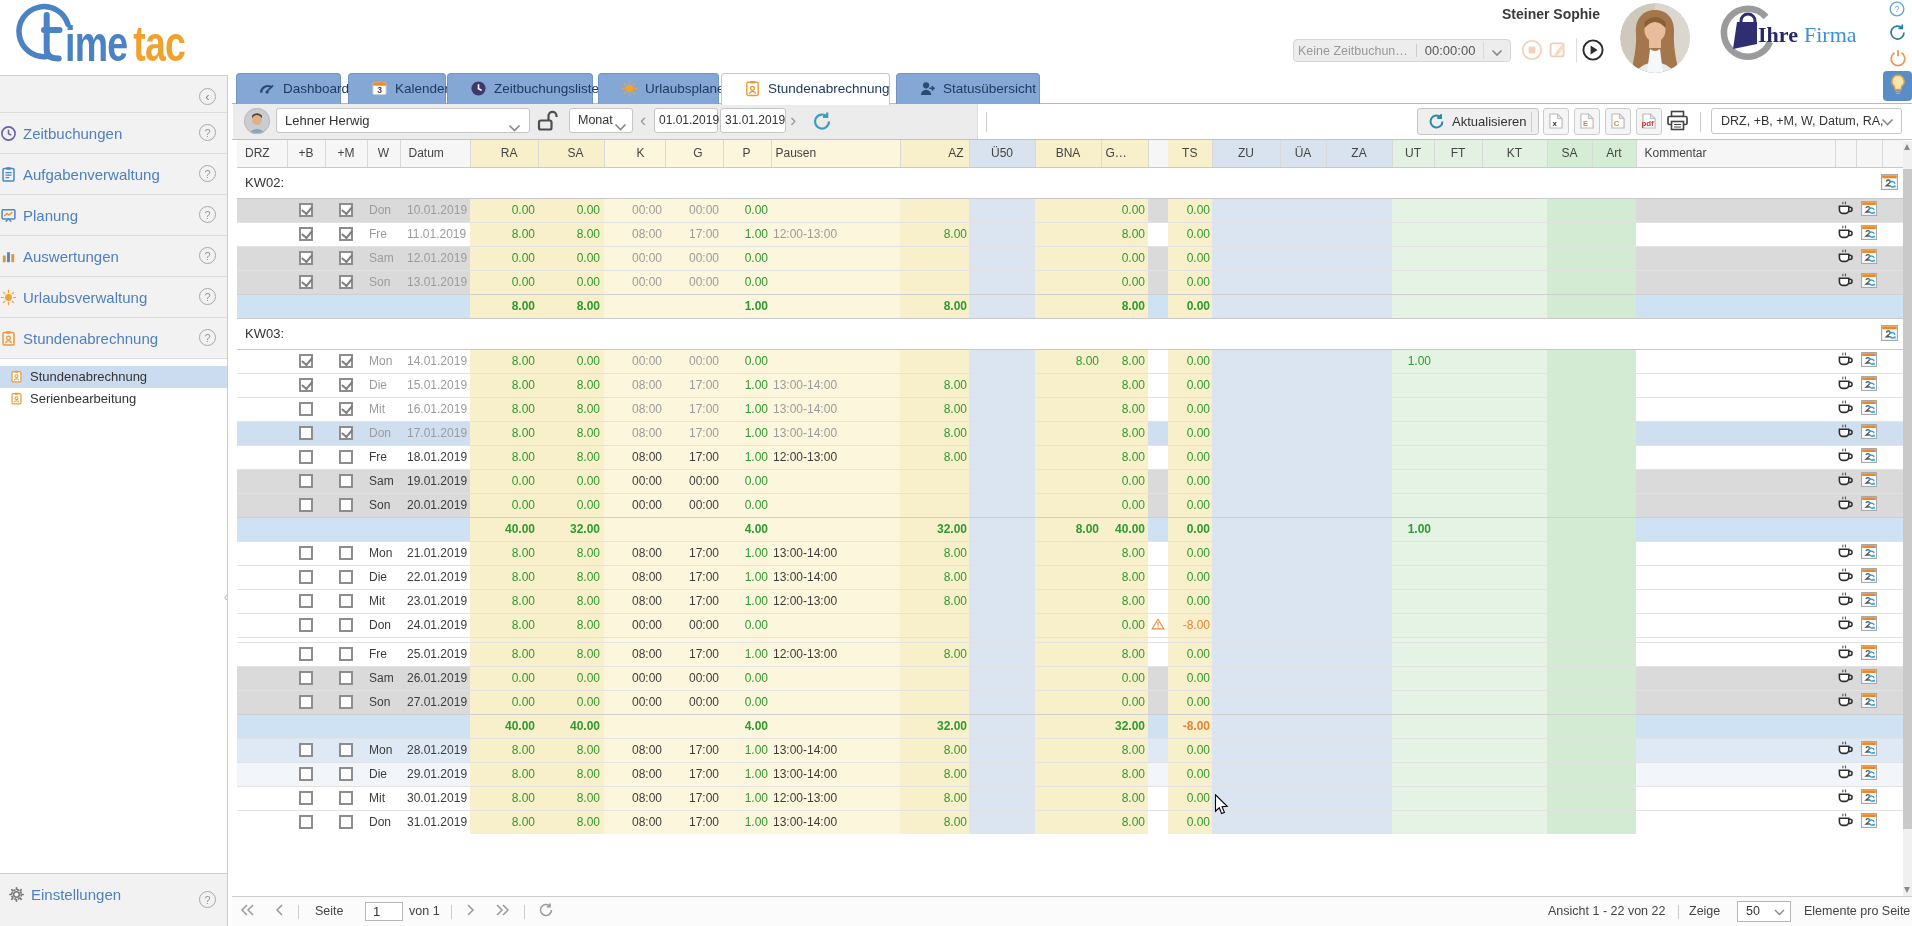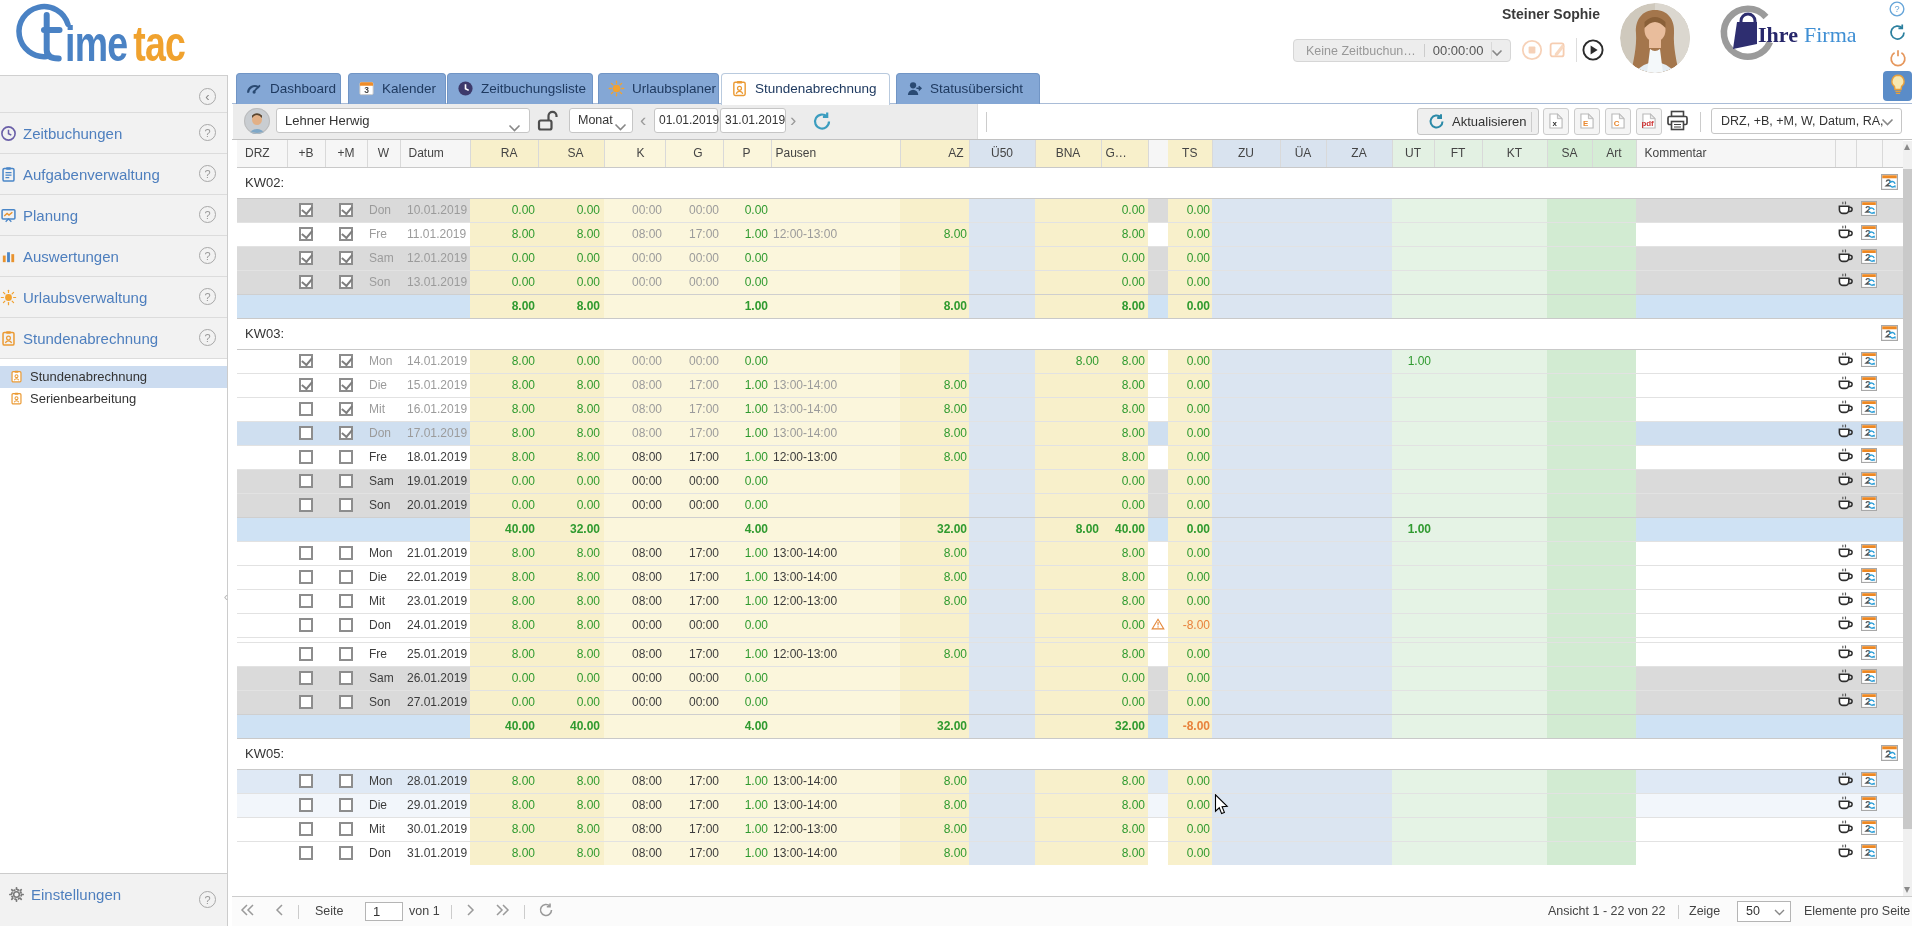--- a/index.html
+++ b/index.html
@@ -14,36 +14,36 @@
 .sitem{height:22px;line-height:22px;padding-left:10px;font-size:13px;color:#333;white-space:nowrap}
 .sitem.sel{background:#ccdcf0}
 .si{width:13px;height:13px;vertical-align:-2px;margin-right:7px}
 #einst{position:absolute;bottom:0;left:0;right:0;height:53px;line-height:41px;border-top:1px solid #ccc;background:#f2f2f2;padding-left:8px}
 #sidehandle{position:absolute;right:-1px;top:513px;color:#bbb;font-size:13px}
 #logo{position:absolute;left:8px;top:1px}
 
 #uname{position:absolute;right:312px;top:6px;font-size:14px;font-weight:bold;color:#3a3a3a}
 #avatarw{position:absolute;left:1620px;top:3px;width:70px;height:70px;border-radius:50%;overflow:hidden}
 #firma{position:absolute;left:1716px;top:2px}
-#timerbox{position:absolute;left:1293px;top:39px;width:218px;height:23px;background:#ededed;border:1px solid #d6d6d6;border-radius:4px;font-size:13px;line-height:21px;padding-left:12px;white-space:nowrap;overflow:hidden}
+#timerbox{position:absolute;left:1293px;top:39px;width:218px;height:23px;background:#ededed;border:1px solid #d6d6d6;border-radius:4px;font-size:13px;line-height:21px;padding-left:4px;white-space:nowrap;overflow:hidden}
 .kz{color:#989898;font-size:12.5px}
 .tv{color:#555}
 .tsep{display:inline-block;width:1px;height:13px;background:#ccc;margin:0 8px 0 8px;vertical-align:-2px}
 .tsep2{display:inline-block;width:1px;height:17px;background:#d9d9d9;margin-left:8px;vertical-align:-4px}
 #stopic{position:absolute;left:1521px;top:39px;opacity:.9}
 #editic{position:absolute;left:1548px;top:40px}
 #tsep3{position:absolute;left:1576px;top:38px;width:1px;height:24px;background:#ddd}
 #railhelp{position:absolute;left:1889px;top:1px}
 #railrefr{position:absolute;left:1888px;top:23px}
 #railpow{position:absolute;left:1889px;top:49px}
 #railbulb{position:absolute;left:1883px;top:71px;width:29px;height:30px;background:#5a8cc8;border-radius:4px;text-align:center;padding-top:3px}
 
 #tabzone{position:absolute;left:232px;top:0;width:1680px;height:926px}
 #tabbar{position:absolute;left:0;top:72px;width:1680px;height:32px;border-bottom:1px solid #a9bcd7}
-.tab{position:absolute;top:1px;height:31px;background:#84a7d5;border:1px solid #7195c5;border-bottom:none;border-radius:4px 4px 0 0;color:#1f3a60;font-size:13.5px;line-height:30px;white-space:nowrap;padding-left:9px}
+.tab{position:absolute;top:1px;height:31px;background:#84a7d5;border:1px solid #7195c5;border-bottom:none;border-radius:4px 4px 0 0;color:#1f3a60;font-size:13.5px;line-height:30px;white-space:nowrap;padding-left:22px}
 .tab.act{background:#fff;border-color:#b9cade;height:32px;z-index:2}
 .ti{width:17px;height:17px;vertical-align:-4px;margin-right:7px}
 
 #toolbar{position:absolute;left:0;top:104px;width:1680px;height:36px;background:#fff;border-bottom:1px solid #c2c2c2}
 #toolgray{position:absolute;left:1px;top:0;width:745px;height:35px;background:#ececec;border-right:1px solid #ddd}
 .selbox{position:absolute;background:#fff;border:1px solid #c6c6c6;border-radius:3px;height:25px;top:4px;font-size:13px;color:#333;line-height:23px;padding-left:8px;white-space:nowrap}
 #mavatar{position:absolute;left:12px;top:4px}
 #psel{left:44px;width:254px}
 #psel .chev{position:absolute;right:8px;top:8px}
 #locki{position:absolute;left:305px;top:5px}
@@ -1350,31 +1350,20 @@
             <td class="g1 r v b pr3"></td>
             <td class="g1"></td>
             <td class="g1"></td>
             <td class="g2"></td>
             <td class="g2"></td>
             <td></td>
             <td></td>
             <td></td>
             <td></td>
           </tr>
-<tr class="gh">
-            <td colspan="29"><span class="gl">KW05:</span><span class="gico"><svg width="17" height="16" viewBox="0 0 16 15">
-                  <rect x="0.5" y="0.5" width="15" height="14" fill="#fff" stroke="#a8a8a8" stroke-width="1.2"></rect>
-                  <rect x="1.2" y="1.2" width="13.6" height="2.8" fill="#ee8822"></rect>
-                  <path d="M5.0 7.2 q0.3 -1.6 1.9 -1.6 q1.7 0 1.7 1.5 q0 0.9 -1.2 1.9 l-2.4 2.0 h3.8" fill="none" stroke="#555" stroke-width="1.3"></path>
-                  <path d="M13.2 9.1 a3.0 3.0 0 0 0 -5.0 -1.2" fill="none" stroke="#2e9fd8" stroke-width="1.4"></path>
-                  <path d="M8.0 5.9 l-0.3 2.6 2.5 -0.7 z" fill="#2e9fd8"></path>
-                  <path d="M8.3 10.3 a3.0 3.0 0 0 0 4.9 1.0" fill="none" stroke="#2e9fd8" stroke-width="1.4"></path>
-                  <path d="M13.6 13.2 l0.2 -2.7 -2.5 0.9 z" fill="#2e9fd8"></path>
-                </svg></span></td>
-          </tr>
 <tr class="dr rs2">
             <td class="drz"></td>
             <td class="tc"><span class="ck"></span></td>
             <td class="tc"><span class="ck"></span></td>
             <td class="tb dw">Mon</td>
             <td class="tb dd">28.01.2019</td>
             <td class="y1 r v pr3">8.00</td>
             <td class="y1 r v pr4">8.00</td>
             <td class="y2 r tb pr3">08:00</td>
             <td class="y2 r tb pr4">17:00</td>

